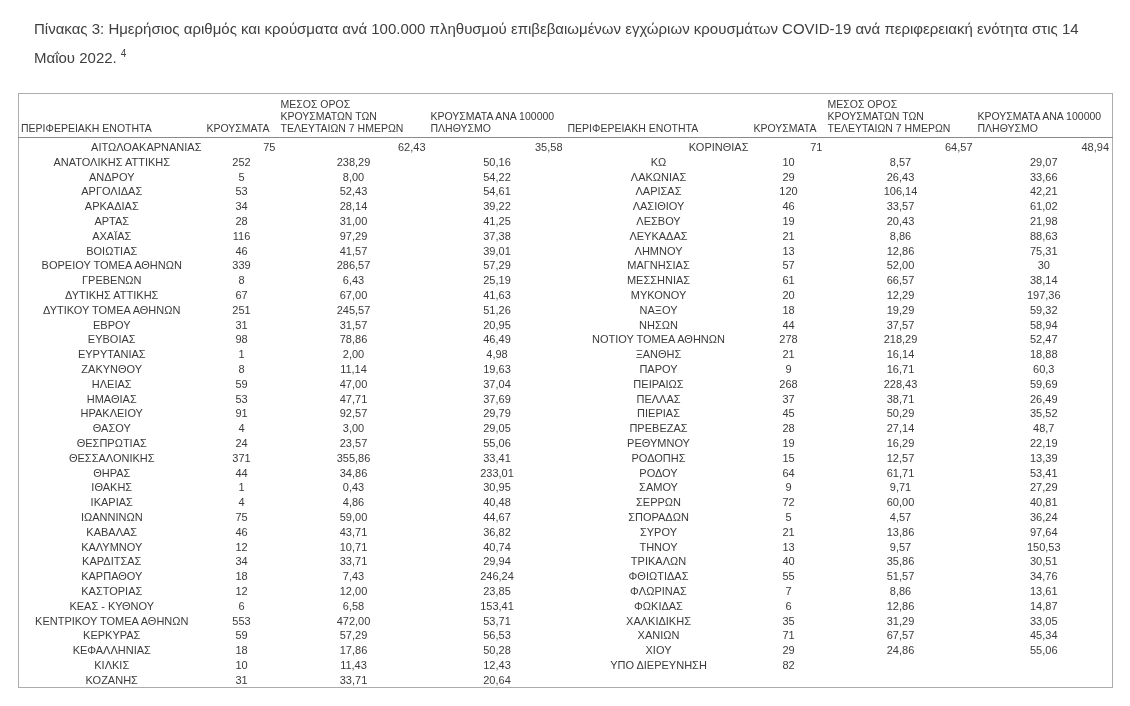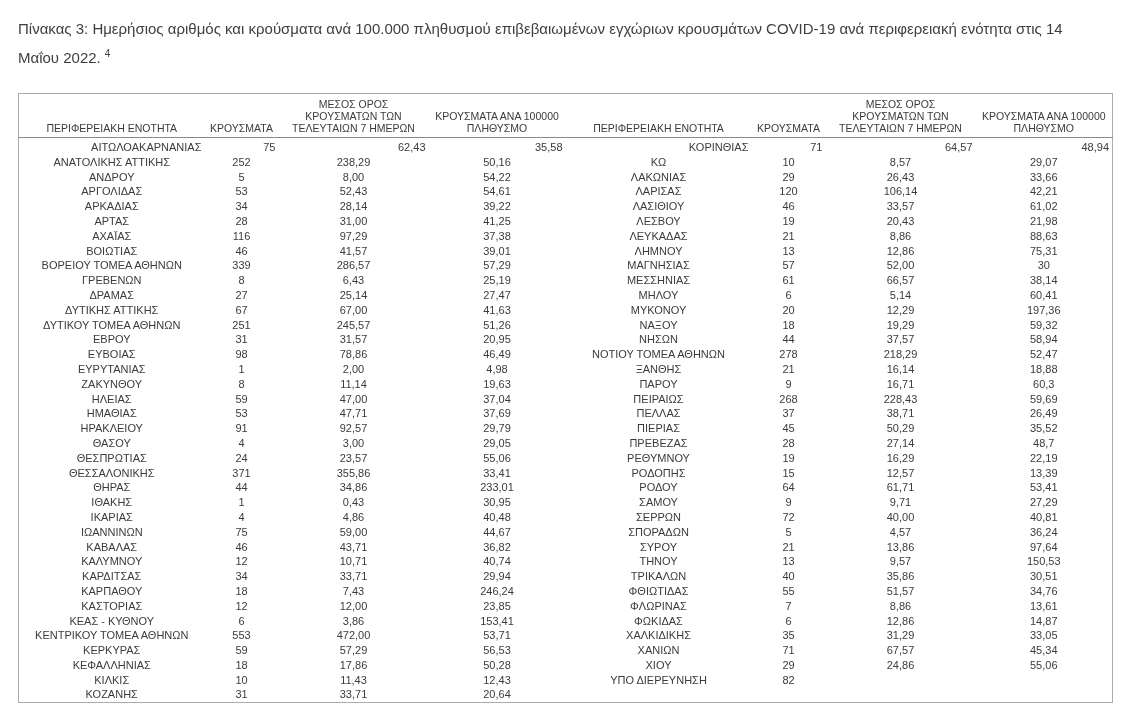--- a/index.html
+++ b/index.html
@@ -8,42 +8,42 @@
   }
   body {
     width: 1130px;
     height: 706px;
     background: #ffffff;
     font-family: "Liberation Sans", "DejaVu Sans", sans-serif;
     color: #3b3b3b;
     overflow: hidden;
   }
   .title {
-    margin: 16px 20px 0 18px;
+    margin: 16px 20px 0 34px;
     max-width: 1088px;
     font-size: 15px;
     line-height: 25px;
     color: #3f3f3f;
   }
   .title sup {
     font-size: 10px;
     margin-left: 4px;
   }
   .covid-table {
     border-collapse: collapse;
     table-layout: fixed;
     width: 1094px;
     margin: 23px 0 0 18px;
     border: 1px solid #acacac;
   }
   .covid-table thead th {
     font-size: 10.5px;
     font-weight: 400;
     color: #3b3b3b;
-    text-align: center;
+    text-align: left;
     vertical-align: bottom;
     padding: 4px 2px 3px;
     line-height: 12px;
     white-space: pre-line;
     border-bottom: 1px solid #8a8a8a;
   }
   .covid-table tbody td {
     font-size: 11px;
     color: #3b3b3b;
     text-align: center;
@@ -189,30 +189,20 @@
         <td>ΓΡΕΒΕΝΩΝ</td>
         <td>8</td>
         <td>6,43</td>
         <td>25,19</td>
         <td>ΜΕΣΣΗΝΙΑΣ</td>
         <td>61</td>
         <td>66,57</td>
         <td>38,14</td>
       </tr>
       <tr>
-        <td>ΔΡΑΜΑΣ</td>
-        <td>27</td>
-        <td>25,14</td>
-        <td>27,47</td>
-        <td>ΜΗΛΟΥ</td>
-        <td>6</td>
-        <td>5,14</td>
-        <td>60,41</td>
-      </tr>
-      <tr>
         <td>ΔΥΤΙΚΗΣ ΑΤΤΙΚΗΣ</td>
         <td>67</td>
         <td>67,00</td>
         <td>41,63</td>
         <td>ΜΥΚΟΝΟΥ</td>
         <td>20</td>
         <td>12,29</td>
         <td>197,36</td>
       </tr>
       <tr>
@@ -345,21 +335,21 @@
         <td>9,71</td>
         <td>27,29</td>
       </tr>
       <tr>
         <td>ΙΚΑΡΙΑΣ</td>
         <td>4</td>
         <td>4,86</td>
         <td>40,48</td>
         <td>ΣΕΡΡΩΝ</td>
         <td>72</td>
-        <td>40,00</td>
+        <td>60,00</td>
         <td>40,81</td>
       </tr>
       <tr>
         <td>ΙΩΑΝΝΙΝΩΝ</td>
         <td>75</td>
         <td>59,00</td>
         <td>44,67</td>
         <td>ΣΠΟΡΑΔΩΝ</td>
         <td>5</td>
         <td>4,57</td>
@@ -411,21 +401,21 @@
         <td>12,00</td>
         <td>23,85</td>
         <td>ΦΛΩΡΙΝΑΣ</td>
         <td>7</td>
         <td>8,86</td>
         <td>13,61</td>
       </tr>
       <tr>
         <td>ΚΕΑΣ - ΚΥΘΝΟΥ</td>
         <td>6</td>
-        <td>3,86</td>
+        <td>6,58</td>
         <td>153,41</td>
         <td>ΦΩΚΙΔΑΣ</td>
         <td>6</td>
         <td>12,86</td>
         <td>14,87</td>
       </tr>
       <tr>
         <td>ΚΕΝΤΡΙΚΟΥ ΤΟΜΕΑ ΑΘΗΝΩΝ</td>
         <td>553</td>
         <td>472,00</td>

